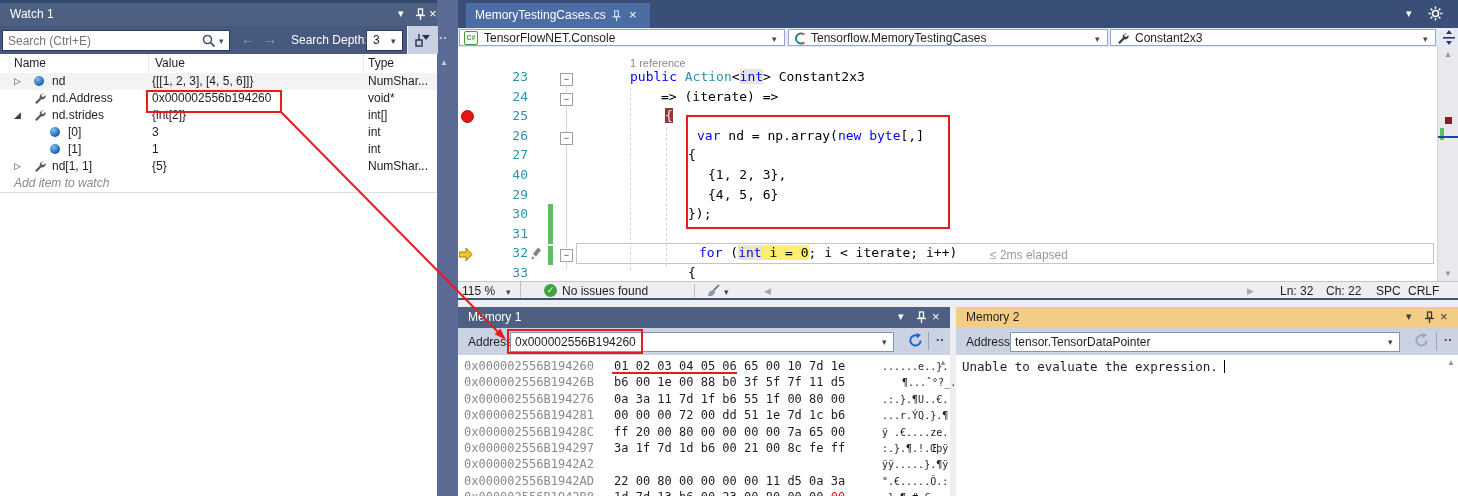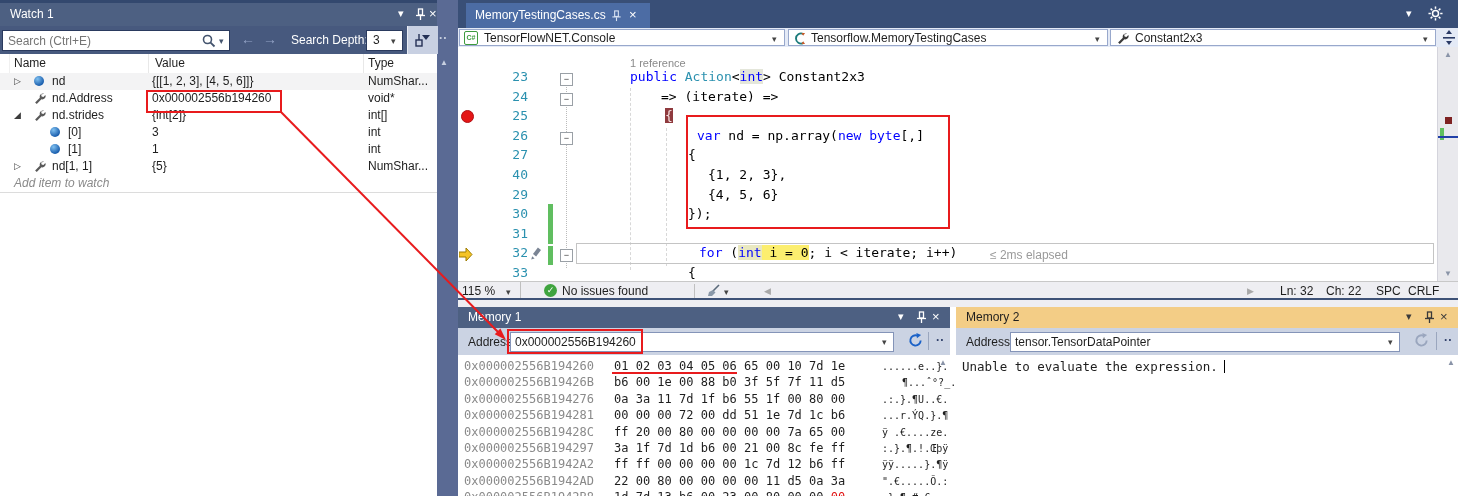--- a/index.html
+++ b/index.html
@@ -246,21 +246,21 @@
     <span class="abs ddarrow" style="left:266px;top:5px;">▾</span>
     <span class="abs" style="left:306px;top:4px;font-size:9px;color:#A8A8A8;">◀</span>
     <span class="abs" style="left:789px;top:4px;font-size:9px;color:#A8A8A8;">▶</span>
     <span class="abs" style="left:822px;top:2px;">Ln: 32</span>
     <span class="abs" style="left:868px;top:2px;">Ch: 22</span>
     <span class="abs" style="left:918px;top:2px;">SPC</span>
     <span class="abs" style="left:950px;top:2px;">CRLF</span>
   </div>
   <div class="abs" style="left:458px;top:298px;width:1000px;height:2px;background:#3E5277;"></div>
 
-  <div class="abs" style="left:458px;top:307px;width:492px;height:189px;background:#fff;padding-left:29px;">
+  <div class="abs" style="left:458px;top:307px;width:492px;height:189px;background:#fff;">
     <div class="abs" style="left:0;top:0;width:492px;height:21px;background:#4D6082;">
       <span class="abs white" style="left:10px;top:3px;">Memory 1</span>
       <span class="abs white titlebtn" style="left:440px;top:3px;">▾</span>
       <svg class="abs" style="left:458px;top:4px;" width="11" height="13" viewBox="0 0 11 13">
         <g stroke="#fff" stroke-width="1.3" fill="none">
             <rect x="3.5" y="1" width="4" height="6"></rect>
             <line x1="1" y1="7.5" x2="10" y2="7.5"></line>
             <line x1="5.5" y1="8" x2="5.5" y2="12"></line>
           </g>
       </svg>
@@ -303,21 +303,20 @@
           <span class="mrow mhex" style="position: absolute; left: 156px;">ff 20 00 80 00 00 00 00 7a 65 00</span>
           <span class="mrow masc" style="position: absolute; left: 424px; top: 2px;">ÿ .€....ze.</span>
         </div>
         <div style="position: absolute; left: 0px; top: 86px; width: 492px; height: 16px;">
           <span class="mrow maddr" style="position: absolute; left: 6px;">0x000002556B194297</span>
           <span class="mrow mhex" style="position: absolute; left: 156px;">3a 1f 7d 1d b6 00 21 00 8c fe ff</span>
           <span class="mrow masc" style="position: absolute; left: 424px; top: 2px;">:.}.¶.!.Œþÿ</span>
         </div>
         <div style="position: absolute; left: 0px; top: 102.4px; width: 492px; height: 16px;">
           <span class="mrow maddr" style="position: absolute; left: 6px;">0x000002556B1942A2</span>
-          <span class="mrow mhex" style="position: absolute; left: 156px;">ff ff 00 00 00 00 1c 7d 12 b6 ff</span>
           <span class="mrow masc" style="position: absolute; left: 424px; top: 2px;">ÿÿ.....}.¶ÿ</span>
         </div>
         <div style="position: absolute; left: 0px; top: 118.8px; width: 492px; height: 16px;">
           <span class="mrow maddr" style="position: absolute; left: 6px;">0x000002556B1942AD</span>
           <span class="mrow mhex" style="position: absolute; left: 156px;">22 00 80 00 00 00 00 11 d5 0a 3a</span>
           <span class="mrow masc" style="position: absolute; left: 424px; top: 2px;">".€.....Õ.:</span>
         </div>
         <div style="position: absolute; left: 0px; top: 135.2px; width: 492px; height: 16px;">
           <span class="mrow maddr" style="position: absolute; left: 6px;">0x000002556B1942B8</span>
           <span class="mrow mhex" style="position: absolute; left: 156px;">1d 7d 13 b6 00 23 00 80 00 00 <span class="redtxt">00</span></span>

